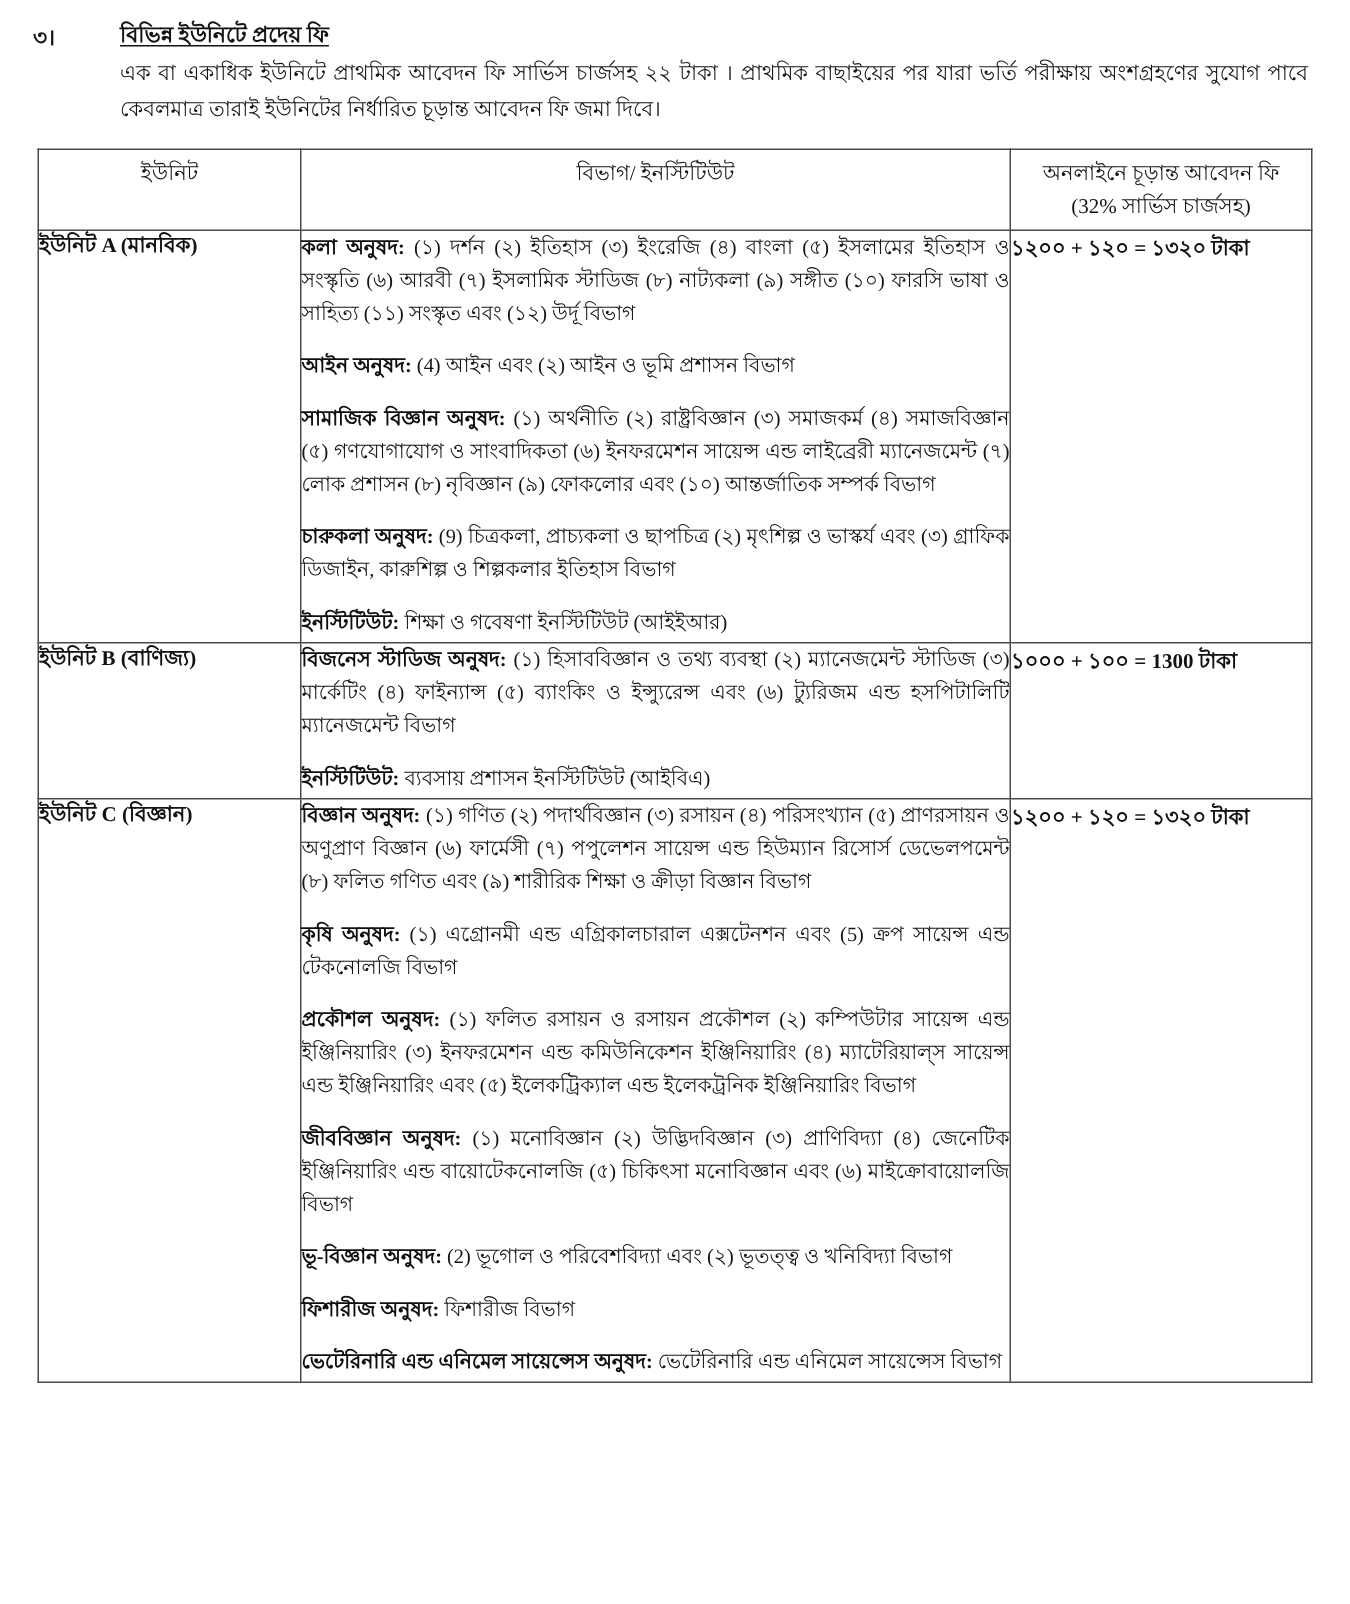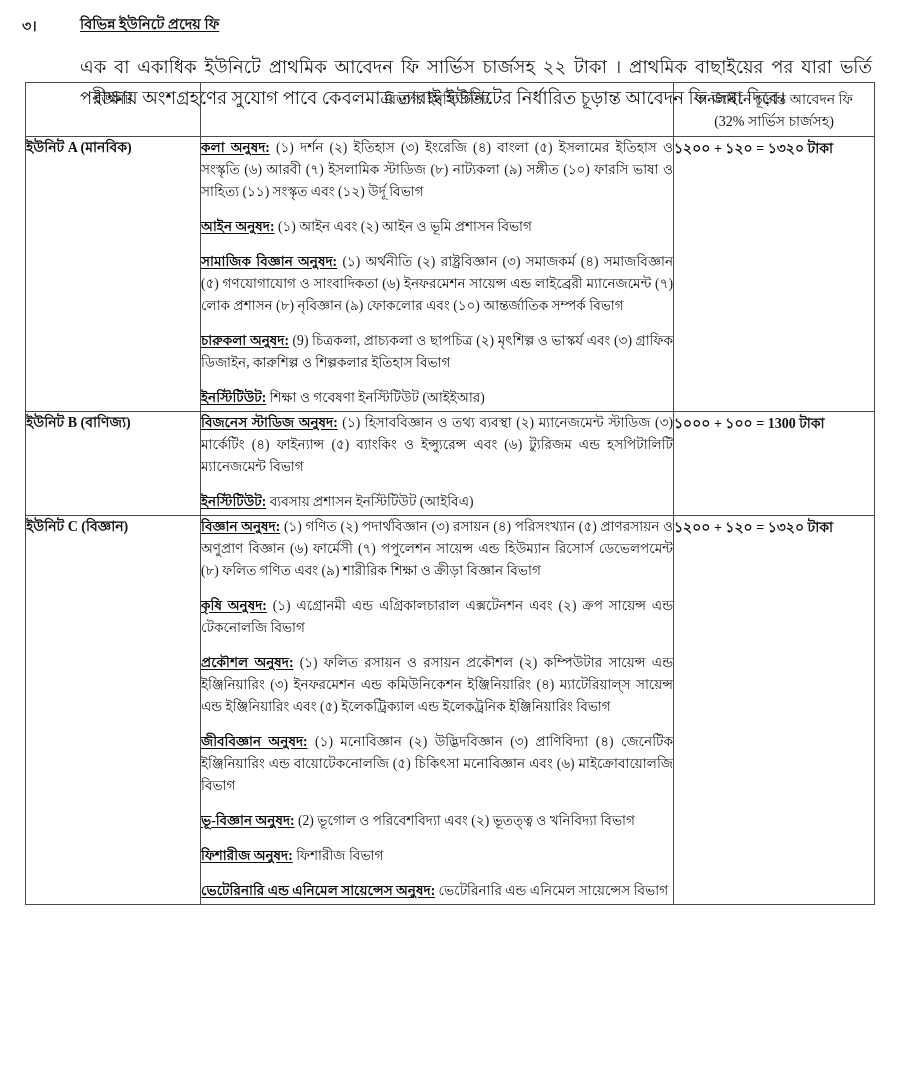--- a/index.html
+++ b/index.html
@@ -43,36 +43,36 @@
   .head-body {
     flex: 1 1 auto;
   }
   .head-title {
     font-size: 14.5px;
     font-weight: 700;
     text-decoration: underline;
     text-underline-offset: 2px;
     color: #131313;
     line-height: 1.5;
-    margin-bottom: 16px;
+    margin-bottom: 2px;
   }
   .head-para {
-    font-size: 18px;
+    font-size: 14px;
     line-height: 1.72;
     color: #141414;
     text-align: justify;
     text-justify: inter-word;
     padding-right: 2px;
   }
 
   
   .fee-table {
     position: absolute;
     left: 25px;
-    top: 82px;
+    top: 99px;
     width: 849px;
     border-collapse: collapse;
     table-layout: fixed;
   }
   .fee-table td, .fee-table th {
     border: 1px solid #4a4a4a;
     vertical-align: top;
     padding: 0;
   }
   .col-unit   { width: 175px; }
@@ -113,21 +113,20 @@
     margin-bottom: 13px;
     font-size: 13.6px;
     line-height: 1.62;
     color: #141414;
     text-align: justify;
     text-justify: inter-word;
   }
   .dept-group:last-child { margin-bottom: 2px; }
   .faculty {
     font-weight: 700;
-    text-decoration: underline;
     text-underline-offset: 2px;
     color: #0f0f0f;
   }
   .dept-body { }
 
   .cell-fee {
     text-align: left;
     vertical-align: middle;
     font-size: 14px;
     font-weight: 700;
@@ -167,40 +166,40 @@
           <div class="th-text">অনলাইনে  চূড়ান্ত আবেদন ফি</div>
           <div class="th-text">(32% সার্ভিস চার্জসহ)</div>
         </th>
       </tr>
     </thead>
     <tbody id="table-body">
         <tr>
           <td class="cell-unit"><span>ইউনিট </span><span class="latin">A</span><span> (মানবিক)</span></td>
           <td class="cell-dept">
             <div class="dept-group"><span class="faculty">কলা অনুষদ:</span><span class="dept-body"> (১) দর্শন (২) ইতিহাস (৩) ইংরেজি (৪) বাংলা  (৫) ইসলামের ইতিহাস ও সংস্কৃতি (৬) আরবী (৭) ইসলামিক স্টাডিজ (৮) নাট্যকলা (৯) সঙ্গীত  (১০) ফারসি ভাষা ও সাহিত্য (১১)  সংস্কৃত এবং (১২)  উর্দূ  বিভাগ</span></div>
-            <div class="dept-group"><span class="faculty">আইন অনুষদ:</span><span class="dept-body"> (১)  আইন এবং (২)  আইন ও ভূমি প্রশাসন বিভাগ</span></div>
+            <div class="dept-group"><span class="faculty">আইন অনুষদ:</span><span class="dept-body"> (4)  আইন এবং (২)  আইন ও ভূমি প্রশাসন বিভাগ</span></div>
             <div class="dept-group"><span class="faculty">সামাজিক বিজ্ঞান অনুষদ:</span><span class="dept-body"> (১) অর্থনীতি (২) রাষ্ট্রবিজ্ঞান (৩) সমাজকর্ম (৪) সমাজবিজ্ঞান (৫) গণযোগাযোগ ও সাংবাদিকতা (৬) ইনফরমেশন সায়েন্স এন্ড লাইব্রেরী ম্যানেজমেন্ট (৭) লোক প্রশাসন (৮) নৃবিজ্ঞান (৯) ফোকলোর  এবং (১০) আন্তর্জাতিক সম্পর্ক  বিভাগ</span></div>
             <div class="dept-group"><span class="faculty">চারুকলা অনুষদ:</span><span class="dept-body"> (9) চিত্রকলা, প্রাচ্যকলা ও ছাপচিত্র  (২) মৃৎশিল্প ও ভাস্কর্য এবং (৩) গ্রাফিক ডিজাইন, কারুশিল্প ও শিল্পকলার ইতিহাস বিভাগ</span></div>
             <div class="dept-group"><span class="faculty">ইনস্টিটিউট:</span><span class="dept-body"> শিক্ষা ও গবেষণা ইনস্টিটিউট (আইইআর)</span></div>
           </td>
           <td class="cell-fee">১২০০ + ১২০ = ১৩২০ টাকা</td>
         </tr>
         <tr>
           <td class="cell-unit"><span>ইউনিট </span><span class="latin">B</span><span> (বাণিজ্য)</span></td>
           <td class="cell-dept">
             <div class="dept-group"><span class="faculty">বিজনেস স্টাডিজ অনুষদ:</span><span class="dept-body">  (১) হিসাববিজ্ঞান ও তথ্য ব্যবস্থা (২) ম্যানেজমেন্ট স্টাডিজ (৩) মার্কেটিং (৪) ফাইন্যান্স (৫) ব্যাংকিং ও ইন্স্যুরেন্স  এবং (৬) ট্যুরিজম এন্ড হসপিটালিটি ম্যানেজমেন্ট বিভাগ</span></div>
             <div class="dept-group"><span class="faculty">ইনস্টিটিউট:</span><span class="dept-body">  ব্যবসায় প্রশাসন ইনস্টিটিউট (আইবিএ)</span></div>
           </td>
           <td class="cell-fee">১০০০ + ১০০ = 1300 টাকা</td>
         </tr>
         <tr>
           <td class="cell-unit"><span>ইউনিট </span><span class="latin">C</span><span> (বিজ্ঞান)</span></td>
           <td class="cell-dept">
             <div class="dept-group"><span class="faculty">বিজ্ঞান অনুষদ:</span><span class="dept-body"> (১) গণিত (২) পদার্থবিজ্ঞান (৩) রসায়ন (৪)  পরিসংখ্যান (৫) প্রাণরসায়ন  ও অণুপ্রাণ বিজ্ঞান (৬)  ফার্মেসী (৭) পপুলেশন সায়েন্স এন্ড হিউম্যান  রিসোর্স ডেভেলপমেন্ট (৮) ফলিত গণিত এবং (৯) শারীরিক শিক্ষা ও ক্রীড়া বিজ্ঞান বিভাগ</span></div>
-            <div class="dept-group"><span class="faculty">কৃষি অনুষদ:</span><span class="dept-body"> (১)  এগ্রোনমী এন্ড এগ্রিকালচারাল এক্সটেনশন এবং (২)  ক্রপ সায়েন্স এন্ড টেকনোলজি বিভাগ</span></div>
+            <div class="dept-group"><span class="faculty">কৃষি অনুষদ:</span><span class="dept-body"> (১)  এগ্রোনমী এন্ড এগ্রিকালচারাল এক্সটেনশন এবং (5)  ক্রপ সায়েন্স এন্ড টেকনোলজি বিভাগ</span></div>
             <div class="dept-group"><span class="faculty">প্রকৌশল অনুষদ:</span><span class="dept-body"> (১) ফলিত রসায়ন ও রসায়ন প্রকৌশল (২) কম্পিউটার সায়েন্স এন্ড ইঞ্জিনিয়ারিং (৩) ইনফরমেশন  এন্ড  কমিউনিকেশন ইঞ্জিনিয়ারিং (৪) ম্যাটেরিয়াল্স সায়েন্স  এন্ড ইঞ্জিনিয়ারিং  এবং (৫) ইলেকট্রিক্যাল এন্ড ইলেকট্রনিক ইঞ্জিনিয়ারিং বিভাগ</span></div>
             <div class="dept-group"><span class="faculty">জীববিজ্ঞান অনুষদ:</span><span class="dept-body"> (১) মনোবিজ্ঞান (২) উদ্ভিদবিজ্ঞান (৩) প্রাণিবিদ্যা (৪) জেনেটিক ইঞ্জিনিয়ারিং এন্ড বায়োটেকনোলজি (৫)  চিকিৎসা মনোবিজ্ঞান এবং (৬) মাইক্রোবায়োলজি বিভাগ</span></div>
             <div class="dept-group"><span class="faculty">ভূ-বিজ্ঞান অনুষদ:</span><span class="dept-body"> (2) ভূগোল ও পরিবেশবিদ্যা এবং (২) ভূতত্ত্ব ও খনিবিদ্যা বিভাগ</span></div>
             <div class="dept-group"><span class="faculty">ফিশারীজ অনুষদ:</span><span class="dept-body">  ফিশারীজ বিভাগ</span></div>
             <div class="dept-group"><span class="faculty">ভেটেরিনারি এন্ড এনিমেল সায়েন্সেস অনুষদ:</span><span class="dept-body">  ভেটেরিনারি এন্ড এনিমেল সায়েন্সেস বিভাগ</span></div>
           </td>
           <td class="cell-fee">১২০০ + ১২০ = ১৩২০ টাকা</td>
         </tr>
       </tbody>
   </table>

